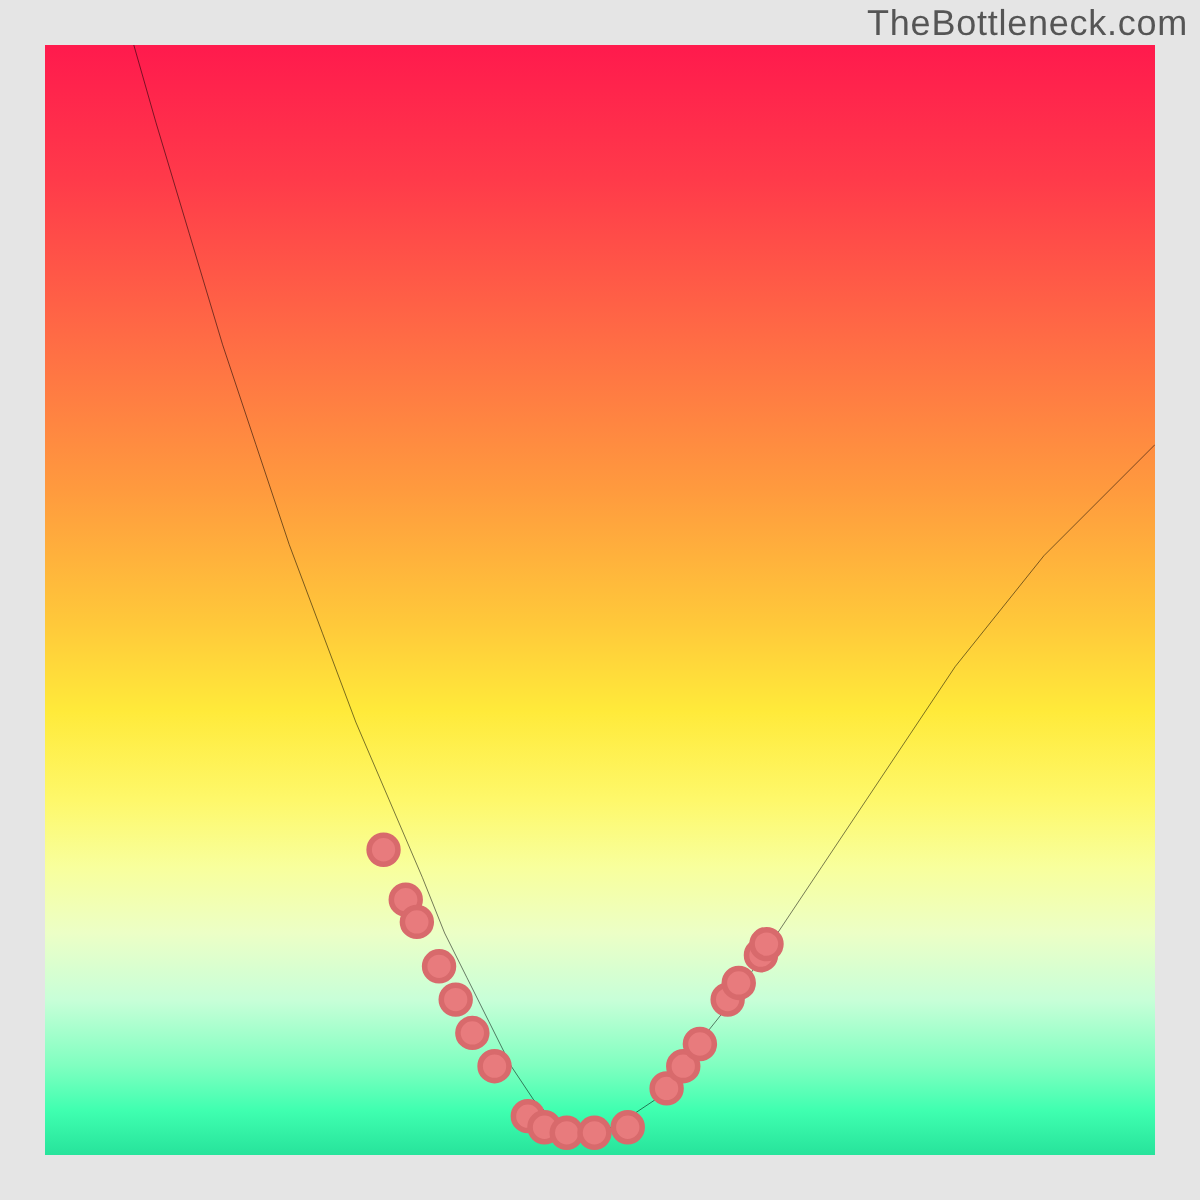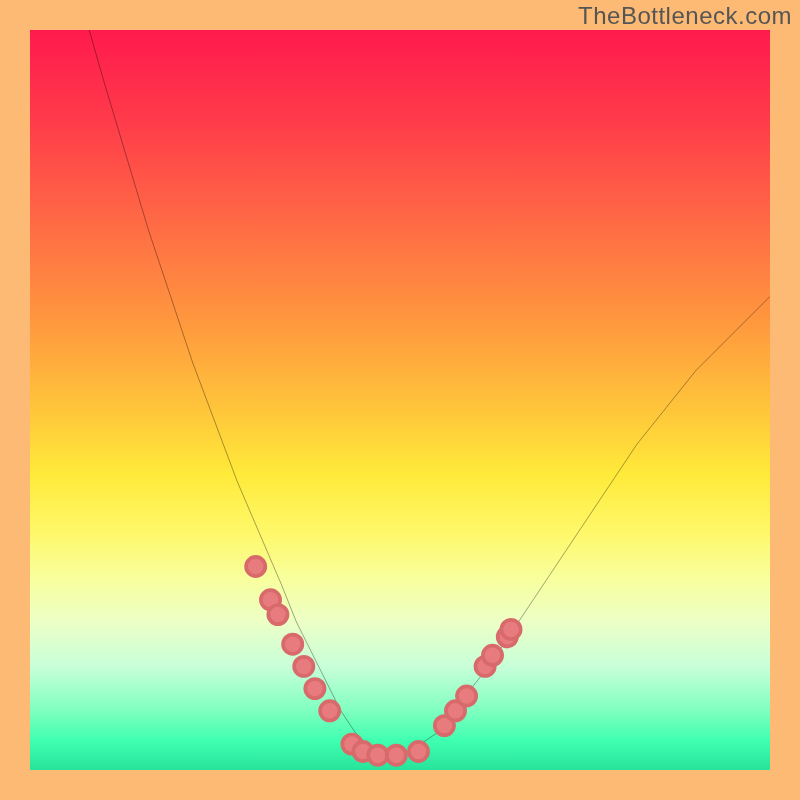--- a/index.html
+++ b/index.html
@@ -10,21 +10,21 @@
     overflow: hidden;
     background: #000;
     font-family: Arial, Helvetica, sans-serif;
   }
   .frame {
     position: absolute;
     top: 0;
     left: 0;
     width: 800px;
     height: 800px;
-    background: #fdba74;
+    background: #e5e5e5;
   }
   .plot-area {
     position: absolute;
     top: 30px;
     left: 30px;
     width: 740px;
     height: 740px;
     background: linear-gradient(to bottom,
       #ff1a4d 0%,
       #ff3a4a 12%,

